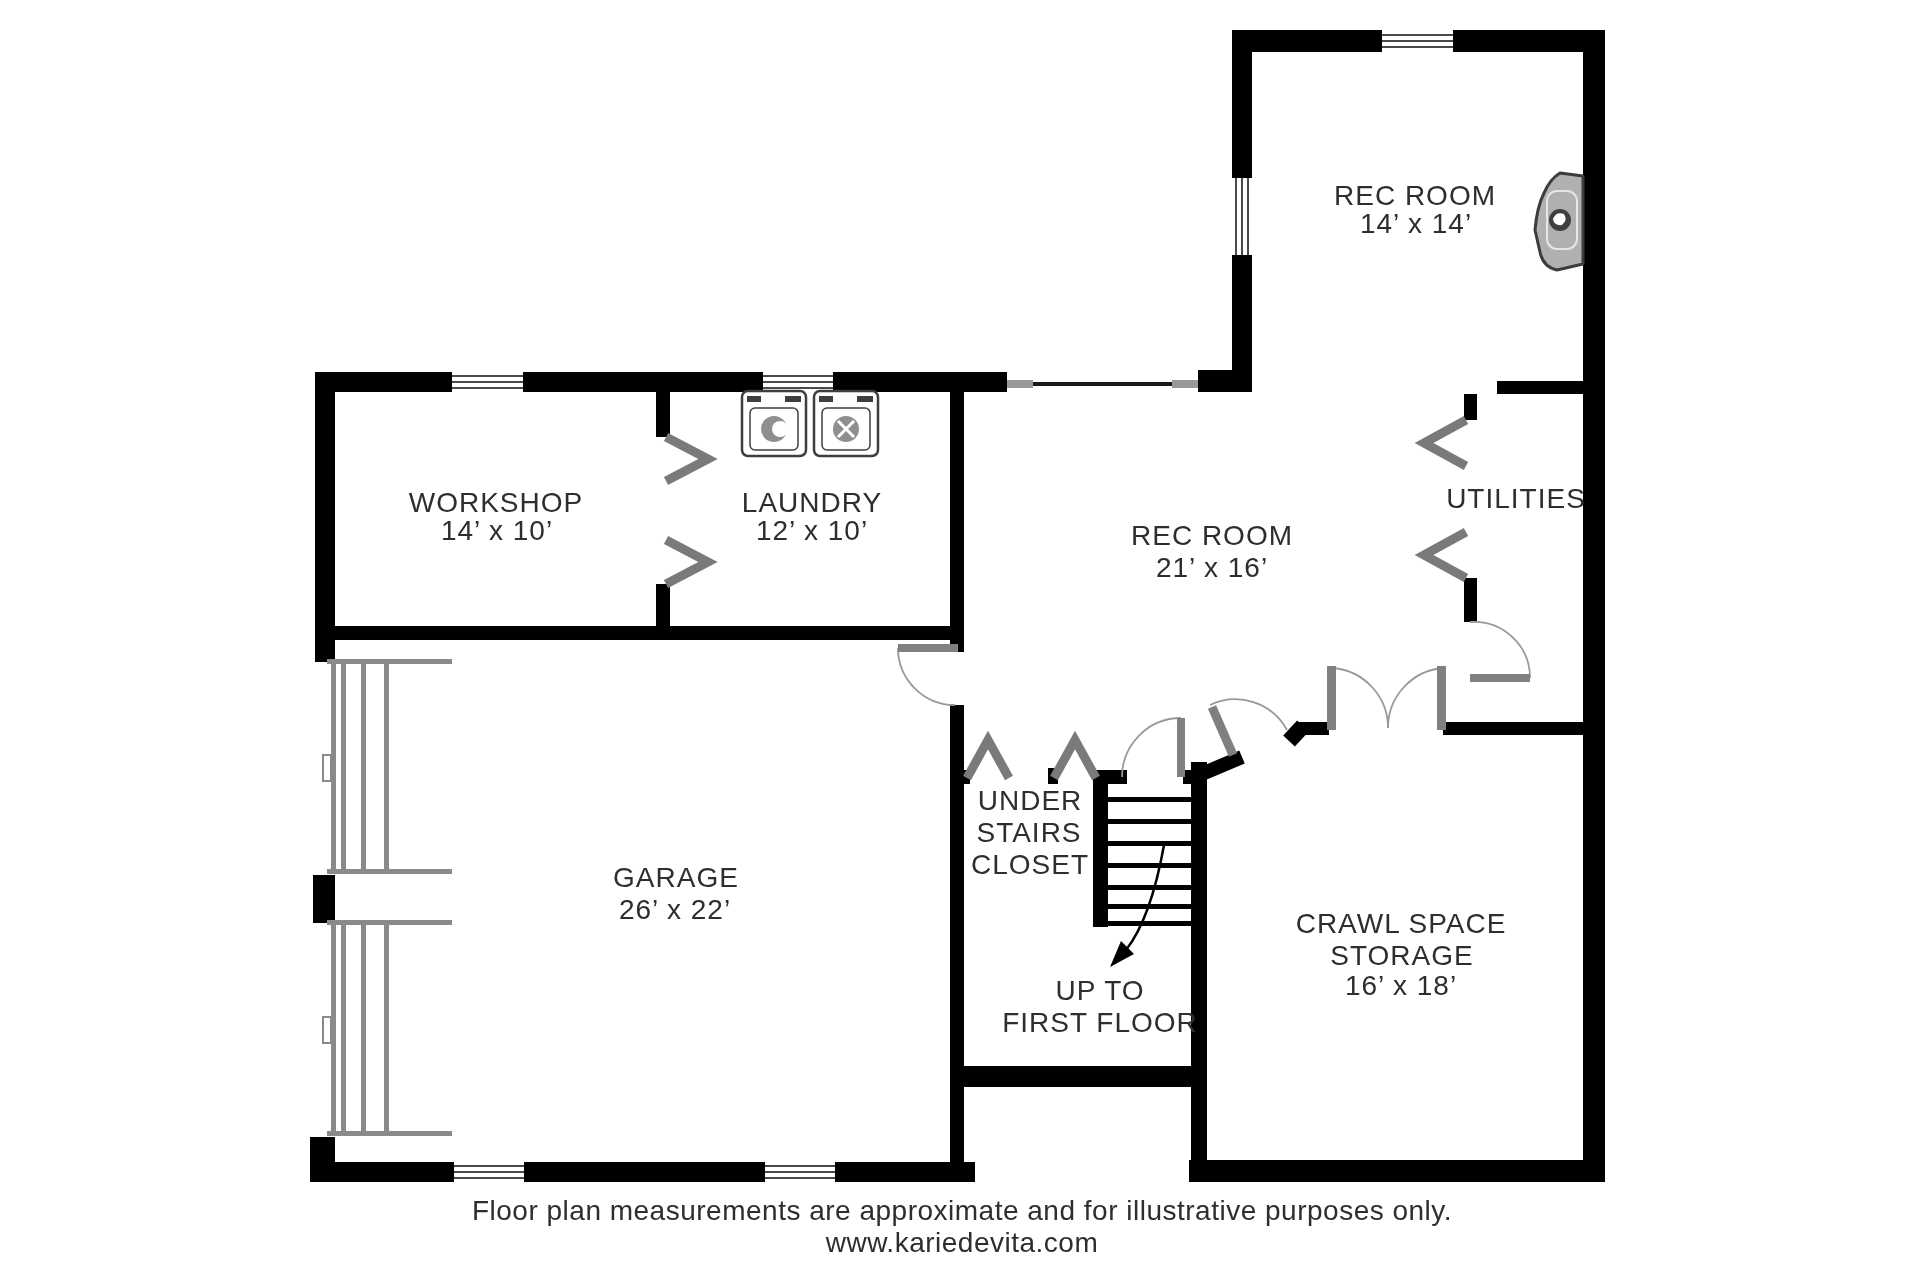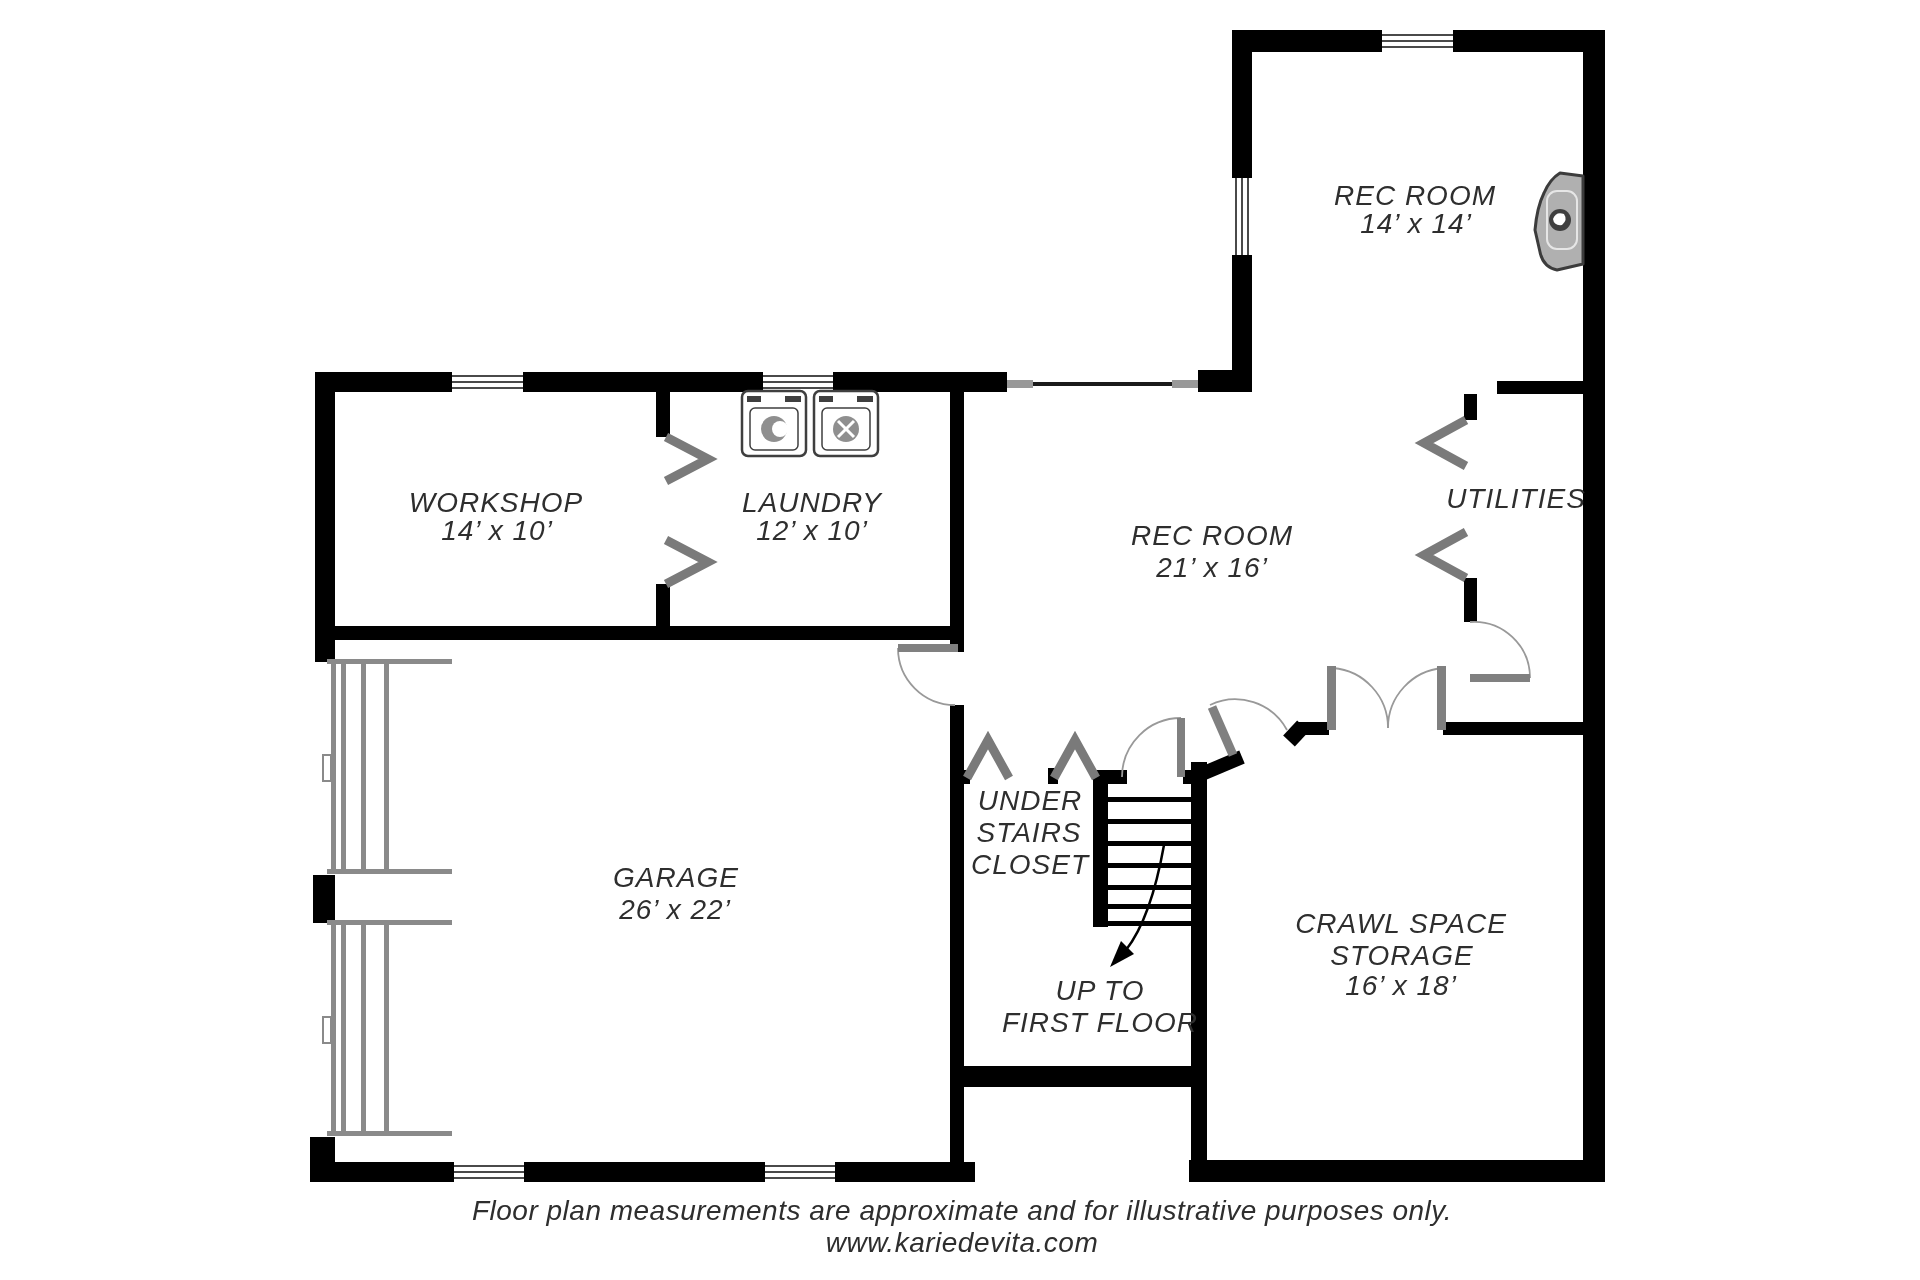--- a/index.html
+++ b/index.html
@@ -1,16 +1,16 @@
 <!DOCTYPE html>
 <html><head>
 <meta charset="utf-8">
 <style>
   html,body{margin:0;padding:0;background:#ffffff;}
-  .canvas{position:relative;width:1920px;height:1280px;background:#ffffff;overflow:hidden;font-style:italic;}
+  .canvas{position:relative;width:1920px;height:1280px;background:#ffffff;overflow:hidden;}
   svg{position:absolute;inset:0;}
   text{font-family:"Liberation Sans",sans-serif;fill:#2e2e2e;letter-spacing:1px;}
   .room-label{font-size:28px;}
   .footer-label{font-size:28px;letter-spacing:0.5px;}
 </style>
 </head>
 <body>
 
 <div class="canvas">
 <svg viewBox="0 0 1920 1280" width="1920" height="1280">

